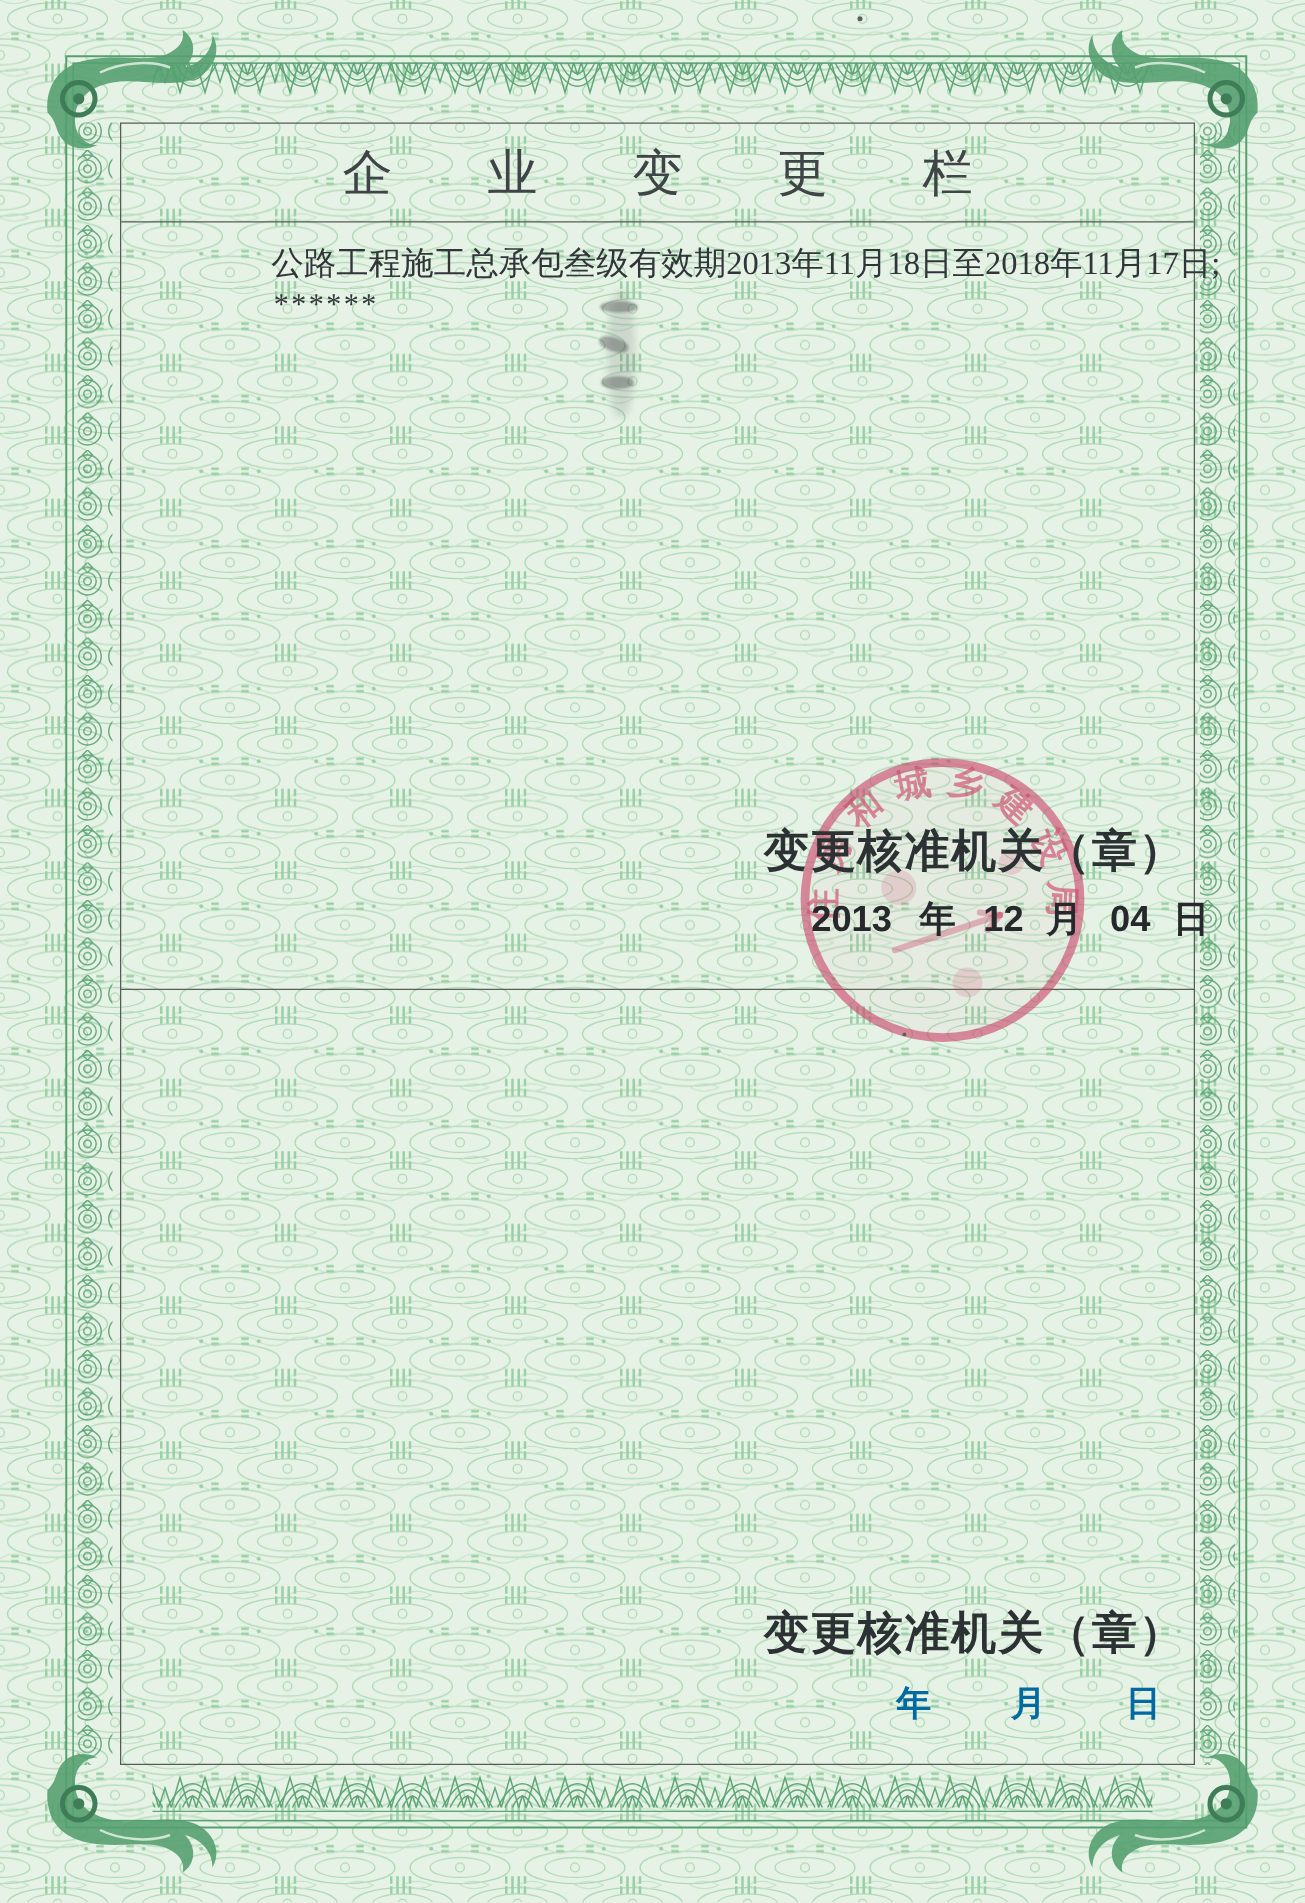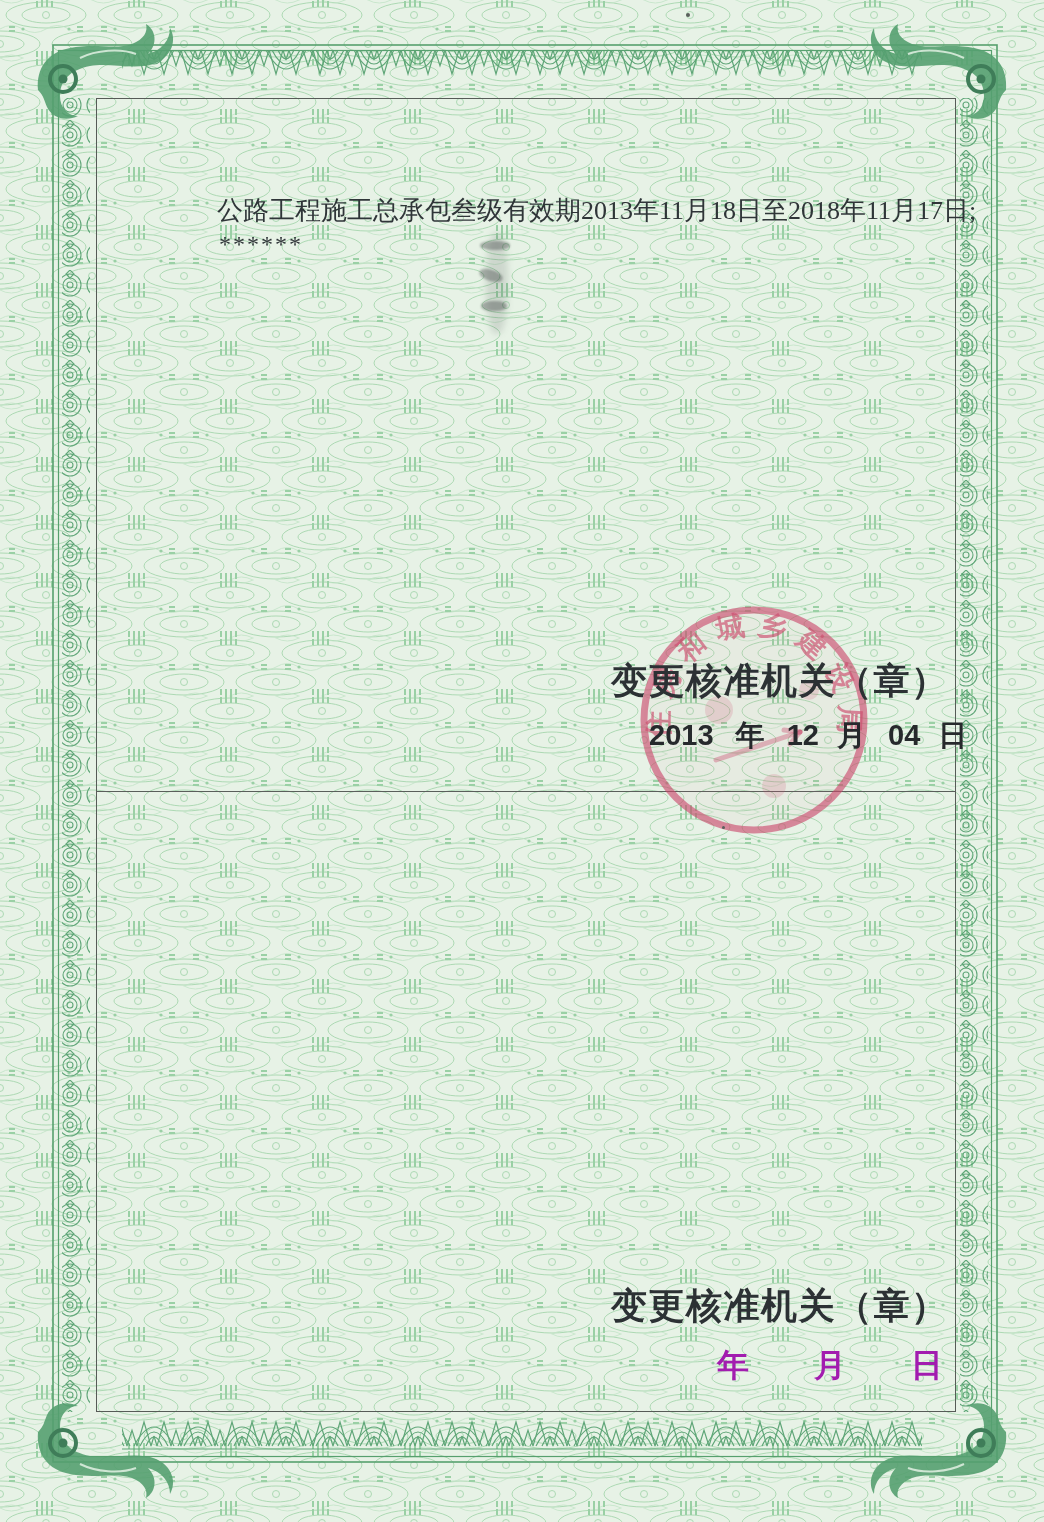--- a/index.html
+++ b/index.html
@@ -51,21 +51,21 @@
     position:absolute;left:552px;top:617px;z-index:4;
     font-family:"Liberation Sans", sans-serif;font-weight:bold;
     font-size:29px;color:#26292c;white-space:nowrap;
   }
   .date-line span{display:inline-block;}
   .gap-s{margin-left:10px;} .gap-m{margin-left:14px;}
 
   .ymd-line{
     position:absolute;left:620px;top:1245px;z-index:4;
     font-family:"Liberation Sans", sans-serif;font-weight:bold;
-    font-size:32px;color:#a21caf;white-space:nowrap;
+    font-size:28px;color:#0369a1;white-space:nowrap;
   }
   .ymd-line span{display:inline-block;margin-right:56px;}
   .ymd-line span:last-child{margin-right:0;}
 
   .stamp{position:absolute;left:527px;top:491px;width:260px;height:260px;z-index:3;}
 
   
   .smudge{position:absolute;z-index:5;background:rgba(42,45,48,0.35);border-radius:45%;}
   .smudge-col{left:486px;top:232px;width:22px;height:102px;background:rgba(50,54,56,0.14);filter:blur(3px);}
   .smudge-1{left:480px;top:241px;width:30px;height:9px;filter:blur(1px);}
@@ -171,20 +171,23 @@
     <rect x="960" y="98" width="28" height="1314" fill="url(#chain)"></rect>
 
     <use href="#corner" transform="translate(36,24)"></use>
     <use href="#corner" transform="translate(1008,24) scale(-1,1)"></use>
     <use href="#corner" transform="translate(36,1498) scale(1,-1)"></use>
     <use href="#corner" transform="translate(1008,1498) scale(-1,-1)"></use>
   </svg>
 
   <div class="content-box">
 
+    <div class="title-band">
+      <span class="page-title">企业变更栏</span>
+    </div>
 
     <div class="body-block">
       <div class="line indent">公路工程施工总承包叁级有效期2013年11月18日至2018年11月17日;</div>
       <div class="line stars">******</div>
     </div>
 
     <div class="divider"></div>
 
     <svg class="stamp" viewBox="0 0 260 260">
       <defs>

